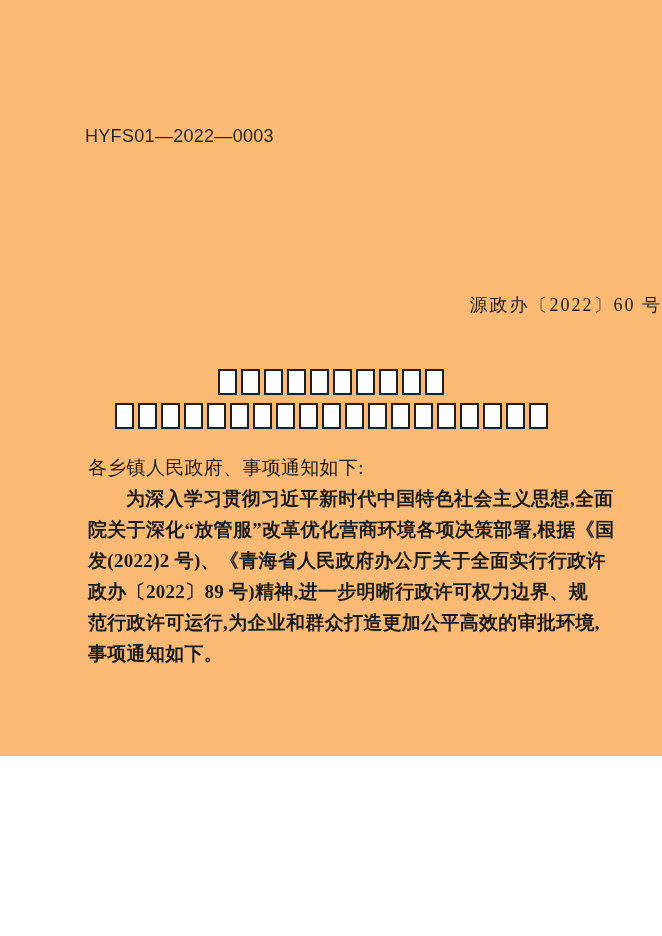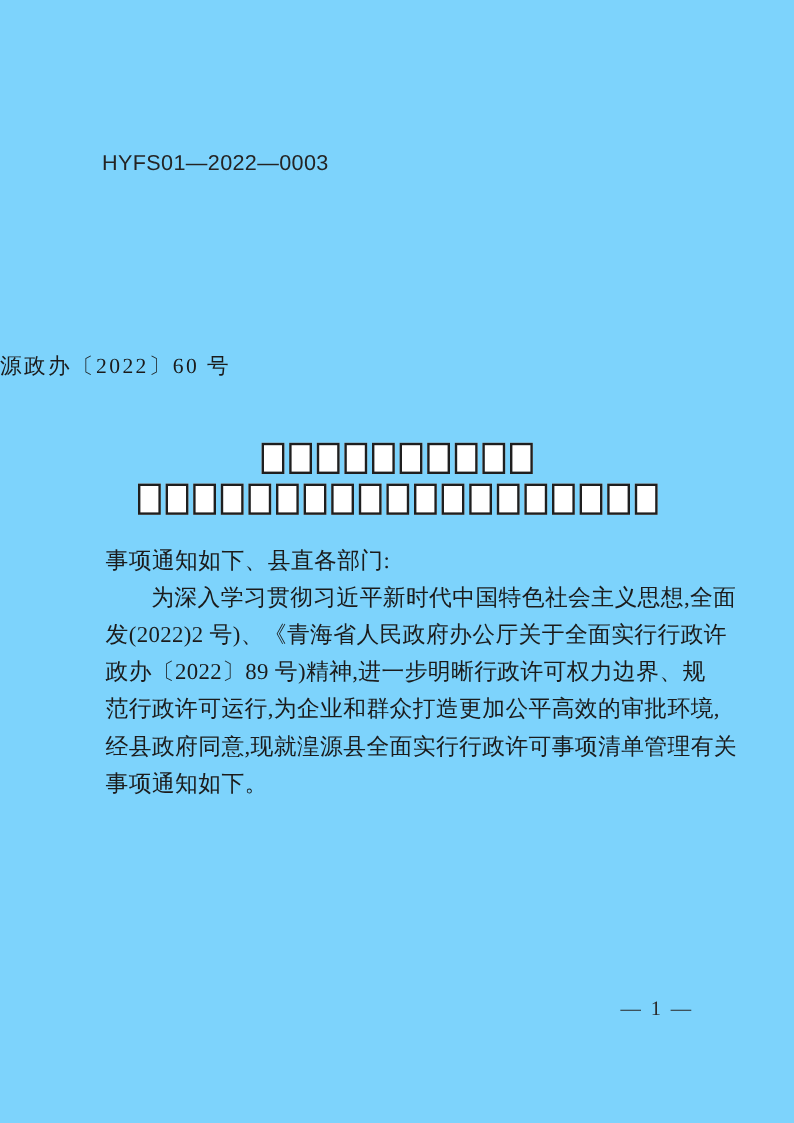--- a/index.html
+++ b/index.html
@@ -1,40 +1,40 @@
 <!DOCTYPE html>
 <html><head>
 <meta charset="utf-8">
 <style>
   html, body { margin: 0; padding: 0; background: #ffffff; }
   .page {
     position: relative;
     width: 662px;
-    height: 936px;
-    background: #7dd3fc;
+    height: 756px;
+    background: #fdba74;
     color: #1b1b1b;
     font-family: "Liberation Serif", "DejaVu Serif", serif;
     overflow: hidden;
   }
   .doc-code {
     position: absolute;
     left: 85px;
     top: 126px;
     font-family: "Liberation Sans", "DejaVu Sans", sans-serif;
     font-size: 18px;
     letter-spacing: 0.3px;
     color: #242424;
     white-space: nowrap;
   }
   .doc-number {
     position: absolute;
     top: 293px;
     left: 0;
     width: 100%;
-    text-align: left;
+    text-align: right;
     font-size: 18px;
     letter-spacing: 2px;
     color: #1b1b1b;
     white-space: nowrap;
   }
   .title-line {
     position: absolute;
     left: 0;
     width: 100%;
     text-align: center;
@@ -57,21 +57,21 @@
     position: absolute;
     left: 88px;
     top: 452px;
     width: 500px;
     font-size: 19px;
     line-height: 31px;
     letter-spacing: 0.3px;
     color: #1b1b1b;
   }
   .body-block .salutation { white-space: nowrap; }
-  .body-lines .line { white-space: nowrap; }
+  .body-lines .line { white-space: nowrap; font-weight: bold; }
   .body-lines .line:first-child { text-indent: 38px; }
   .page-number {
     position: absolute;
     top: 831px;
     right: 84px;
     font-size: 17px;
     letter-spacing: 2px;
     color: #2a2a2a;
     white-space: nowrap;
   }
@@ -83,26 +83,26 @@
 
   <div class="doc-code">HYFS01—2022—0003</div>
 
   <div class="doc-number">源政办〔2022〕60 号</div>
 
   <div class="title-line title-line1"><span class="tofu"></span><span class="tofu"></span><span class="tofu"></span><span class="tofu"></span><span class="tofu"></span><span class="tofu"></span><span class="tofu"></span><span class="tofu"></span><span class="tofu"></span><span class="tofu"></span></div>
 
   <div class="title-line title-line2"><span class="tofu"></span><span class="tofu"></span><span class="tofu"></span><span class="tofu"></span><span class="tofu"></span><span class="tofu"></span><span class="tofu"></span><span class="tofu"></span><span class="tofu"></span><span class="tofu"></span><span class="tofu"></span><span class="tofu"></span><span class="tofu"></span><span class="tofu"></span><span class="tofu"></span><span class="tofu"></span><span class="tofu"></span><span class="tofu"></span><span class="tofu"></span></div>
 
   <div class="body-block">
-    <div class="salutation">事项通知如下、县直各部门:</div>
+    <div class="salutation">各乡镇人民政府、事项通知如下:</div>
     <div class="body-lines">
         <div class="line">为深入学习贯彻习近平新时代中国特色社会主义思想,全面</div>
+        <div class="line">院关于深化“放管服”改革优化营商环境各项决策部署,根据《国</div>
         <div class="line">发(2022)2 号)、《青海省人民政府办公厅关于全面实行行政许</div>
         <div class="line">政办〔2022〕89 号)精神,进一步明晰行政许可权力边界、规</div>
         <div class="line">范行政许可运行,为企业和群众打造更加公平高效的审批环境,</div>
-        <div class="line">经县政府同意,现就湟源县全面实行行政许可事项清单管理有关</div>
         <div class="line">事项通知如下。</div>
       </div>
   </div>
 
   <div class="page-number">— 1 —</div>
 
 </div>
 
 </body></html>

